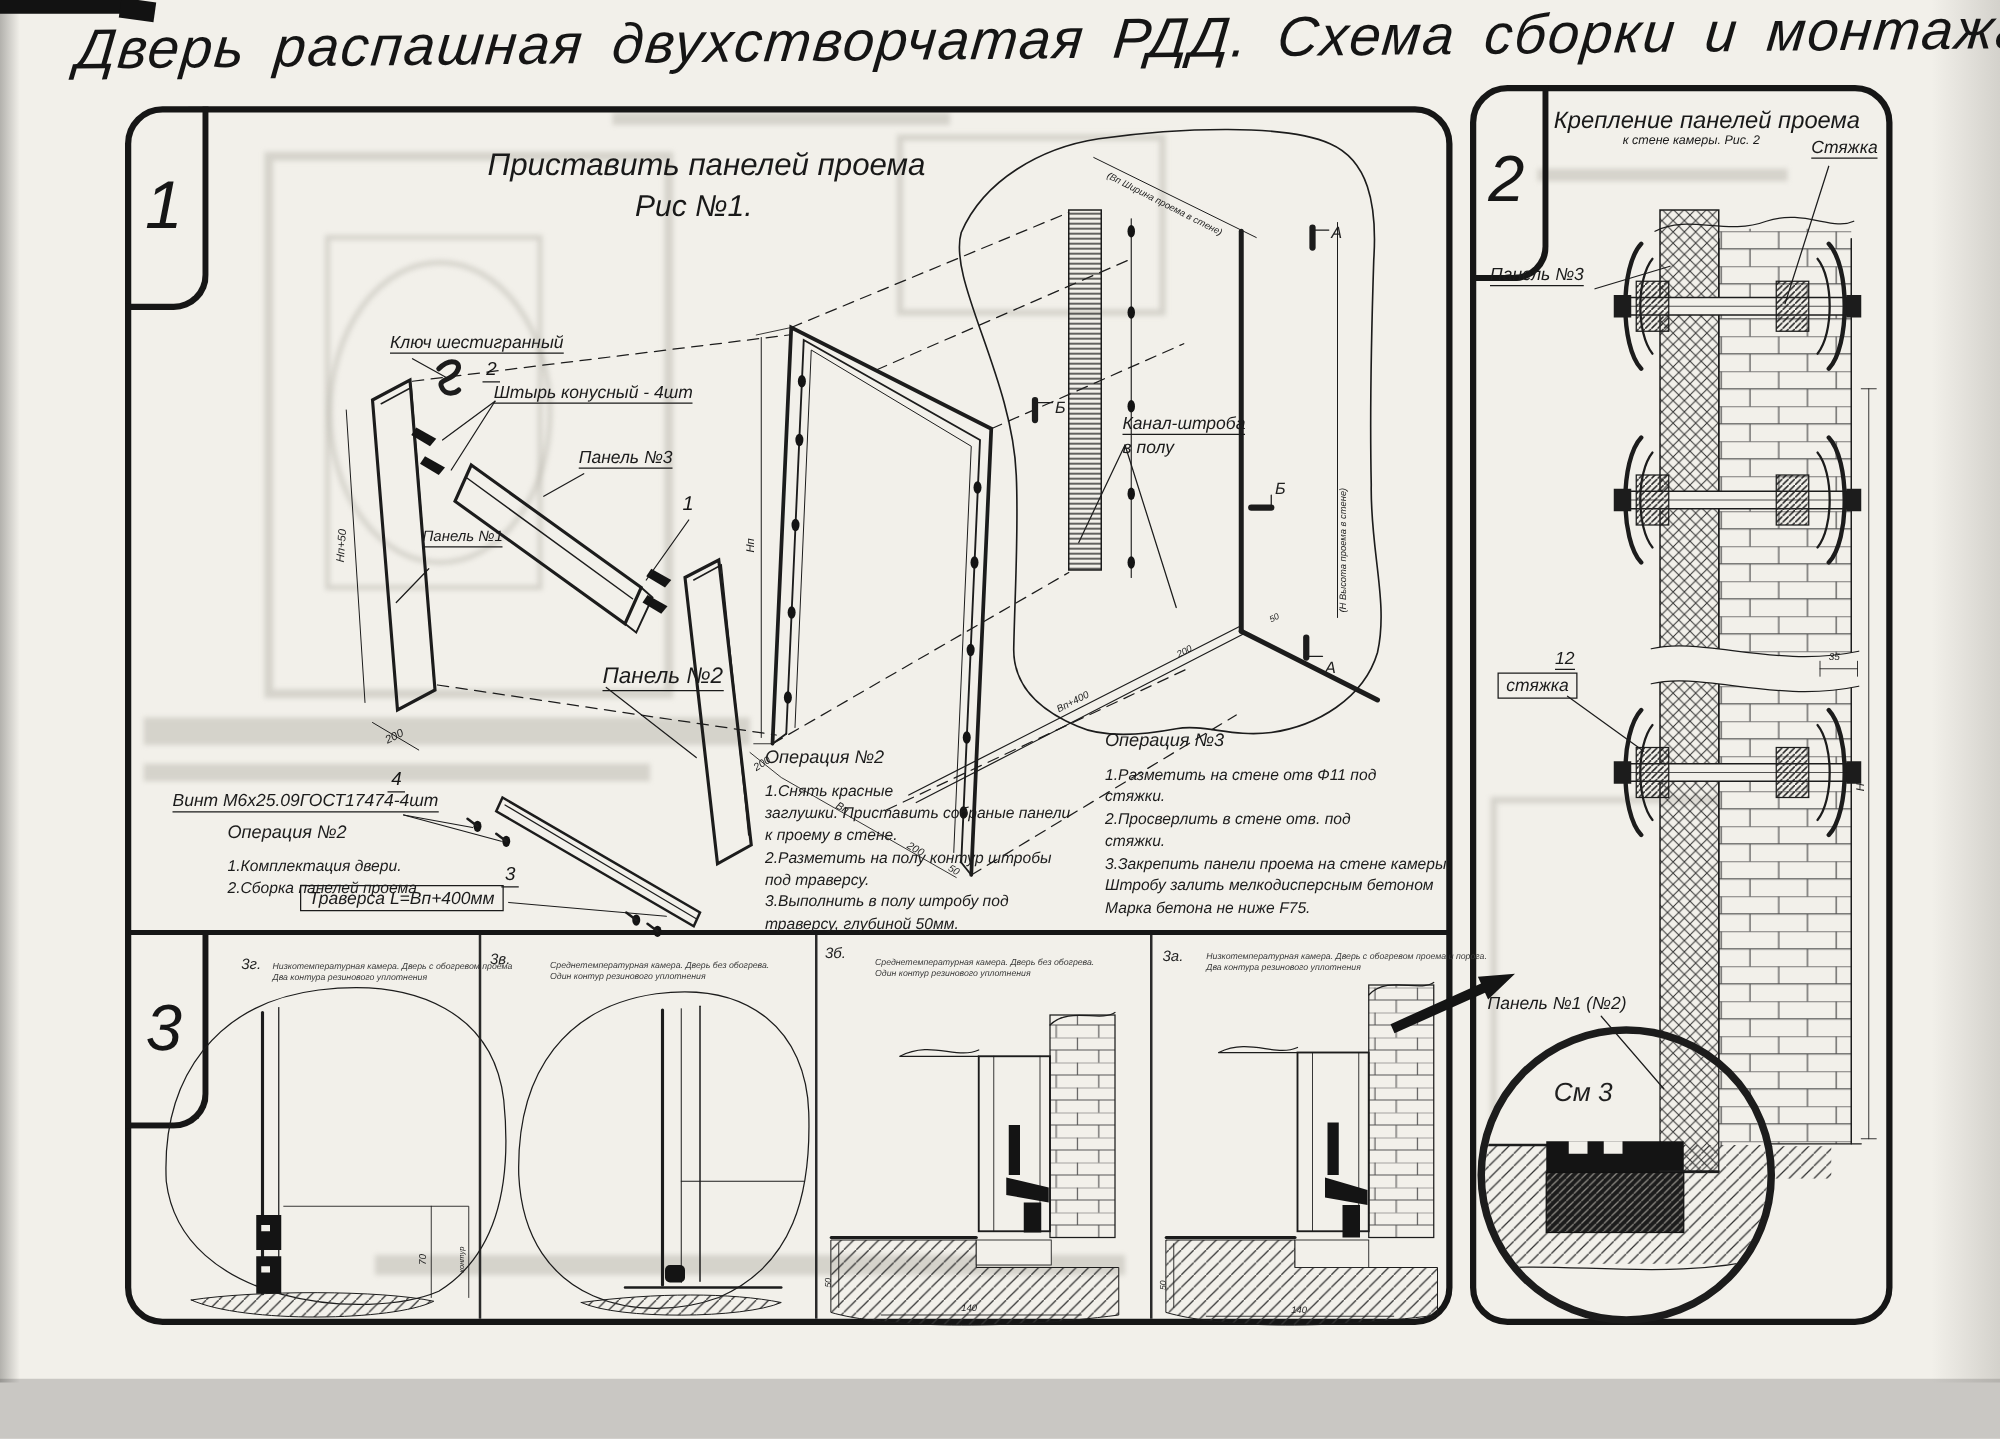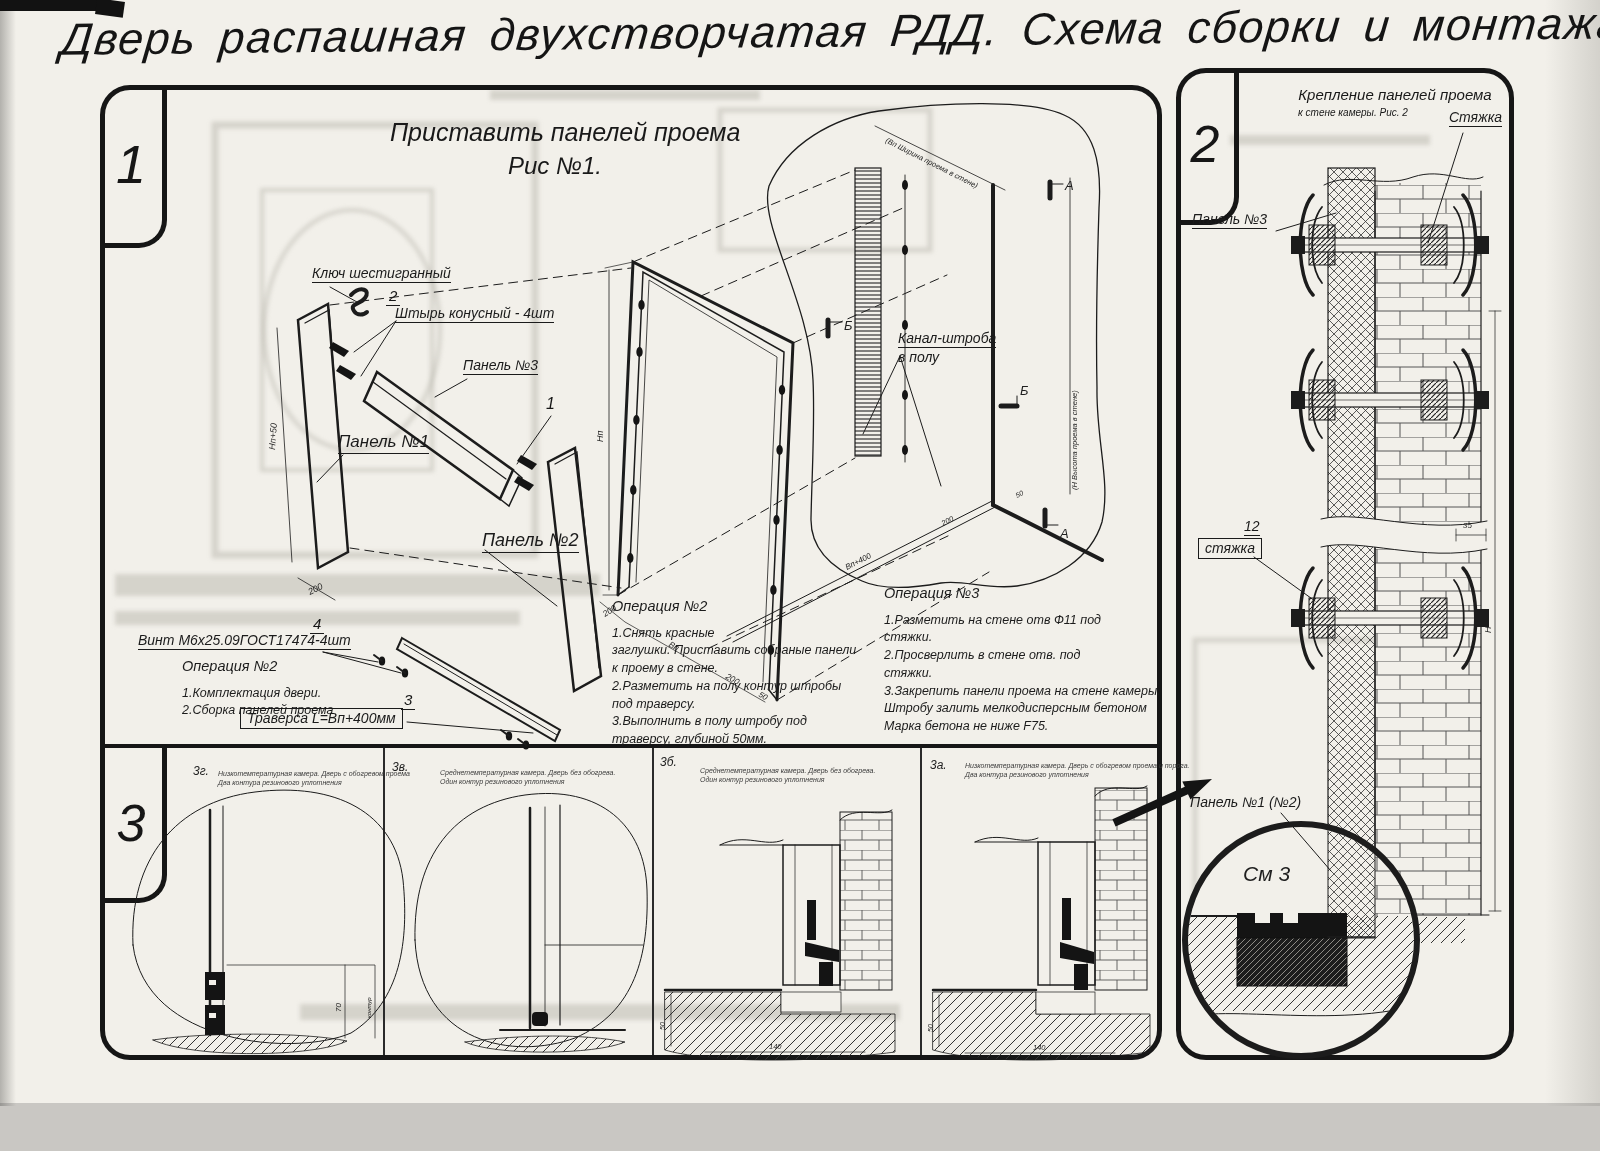--- a/index.html
+++ b/index.html
@@ -437,21 +437,21 @@
   <polygon points="4.4,54.3 76.8,21.8 74.3,16.4 104,14 82.5,34.6 80,29.2 7.6,61.6" fill="#141414" stroke="none"></polygon>
 </svg>
 
 <div class="figtitle" style="left:390px;top:118px;width:330px;font-size:25px;">Приставить панелей проема</div>
 <div class="figtitle" style="left:390px;top:152px;width:330px;font-size:24px;">Рис №1.</div>
 
 <div class="lbl u" style="left:312px;top:266px;">Ключ шестигранный</div>
 <div class="num" style="left:386px;top:287px;">2</div>
 <div class="lbl u" style="left:395px;top:306px;">Штырь конусный - 4шт</div>
 <div class="lbl u" style="left:463px;top:358px;font-size:14px;">Панель №3</div>
-<div class="lbl u" style="left:338px;top:433px;font-size:17px;">Панель №1</div>
+<div class="lbl u" style="left:338px;top:423px;font-size:12px;">Панель №1</div>
 <div class="lbl u" style="left:482px;top:531px;font-size:18px;">Панель №2</div>
 <div class="num" style="left:543px;top:395px;font-size:16px;border-bottom:none;">1</div>
 <div class="num" style="left:310px;top:615px;">4</div>
 <div class="lbl u" style="left:138px;top:633px;">Винт М6х25.09ГОСТ17474-4шт</div>
 <div class="num" style="left:401px;top:691px;">3</div>
 <div class="lbl bx" style="left:240px;top:708px;">Траверса  L=Вп+400мм</div>
 <div class="lbl u" style="left:898px;top:331px;">Канал-штроба</div>
 <div class="lbl" style="left:898px;top:350px;">в полу</div>
 
 <div class="op" style="left:182px;top:656px;">
@@ -475,21 +475,21 @@
   <div class="t">Операция №3</div>
   <div>1.Разметить на стене отв Ф11 под</div>
   <div>стяжки.</div>
   <div>2.Просверлить в стене отв.  под</div>
   <div>стяжки.</div>
   <div>3.Закрепить панели проема на стене камеры.</div>
   <div>Штробу залить мелкодисперсным бетоном</div>
   <div>Марка бетона не ниже   F75.</div>
 </div>
 
-<div class="figtitle" style="left:1285px;top:86px;width:220px;font-size:15px;">Крепление панелей проема</div>
+<div class="figtitle" style="left:1243px;top:86px;width:220px;font-size:19px;">Крепление панелей проема</div>
 <div class="figtitle" style="left:1243px;top:107px;width:220px;font-size:10px;">к стене камеры. Рис. 2</div>
 <div class="lbl u" style="left:1449px;top:110px;font-size:14px;">Стяжка</div>
 <div class="lbl u" style="left:1192px;top:212px;font-size:14px;">Панель №3</div>
 <div class="lbl u" style="left:1208px;top:519px;margin-left:36px;">12</div>
 <div class="lbl bx" style="left:1198px;top:538px;">стяжка</div>
 <div class="lbl" style="left:1190px;top:795px;">Панель №1 (№2)</div>
 
 <div class="code" style="left:193px;top:764px;">3г.</div>
 <div class="cap" style="left:218px;top:769px;">
   <div>Низкотемпературная камера. Дверь с обогревом проема</div>

